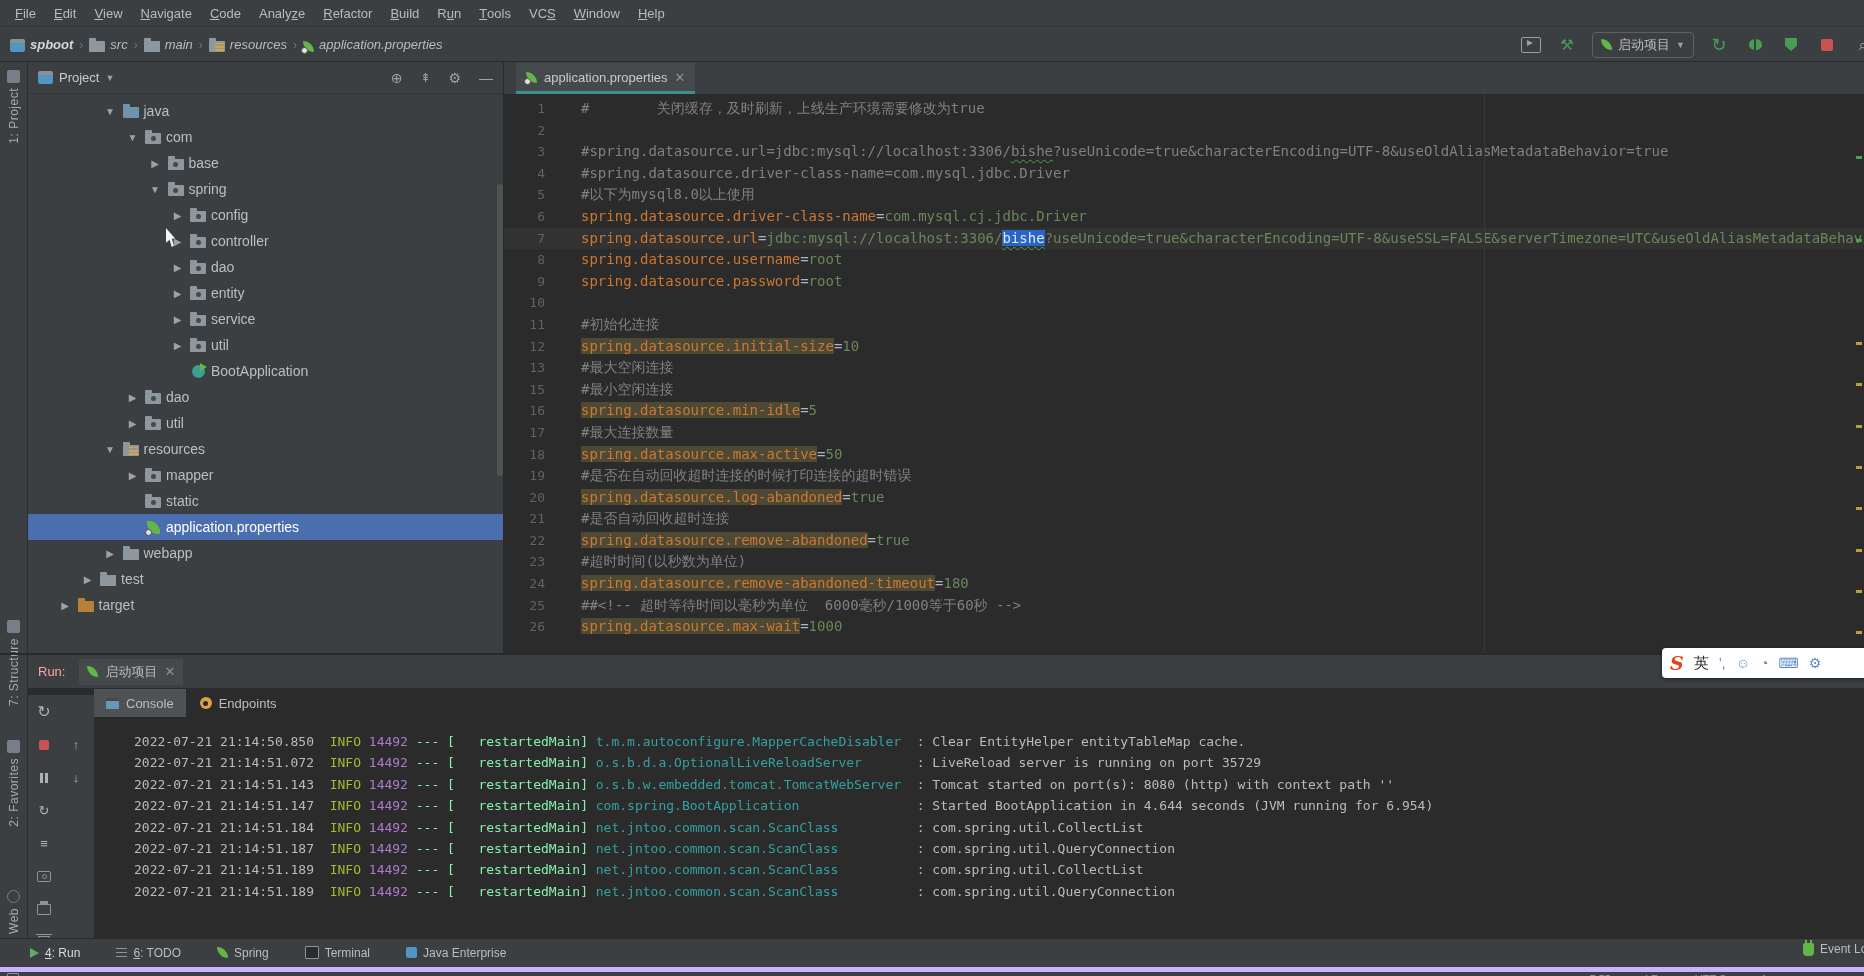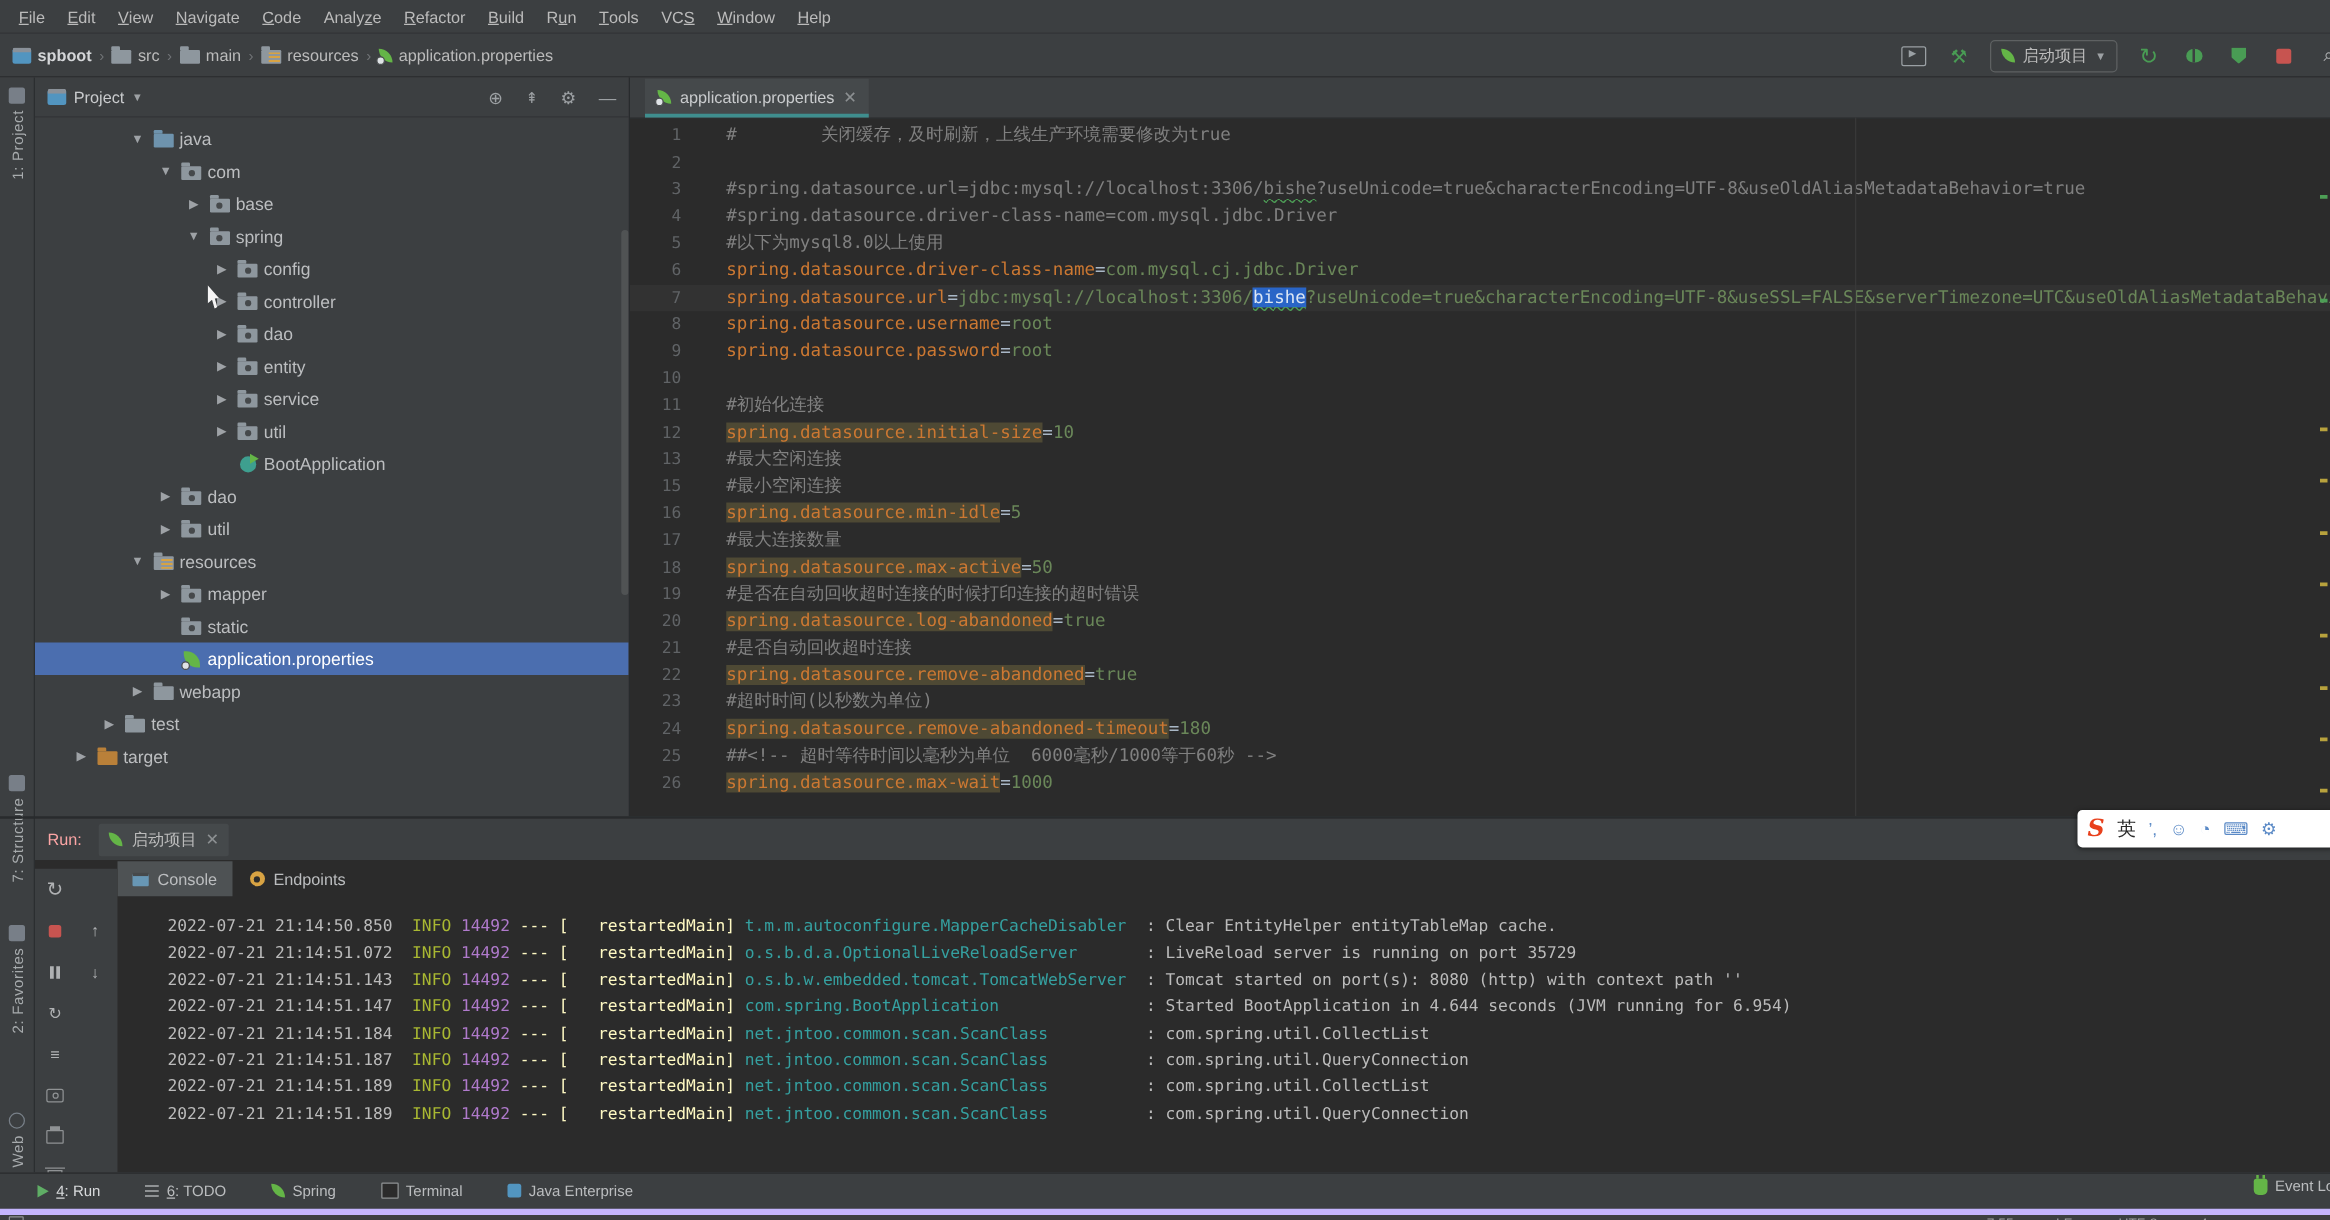--- a/index.html
+++ b/index.html
@@ -8,21 +8,21 @@
   .mono{font-family:"DejaVu Sans Mono",monospace;}
   .u{text-decoration:underline;}
   
   #menubar{position:absolute;left:0;top:0;width:100%;height:27px;background:#3c3f41;
            border-bottom:1px solid #323537;display:flex;align-items:center;padding-left:6px;box-sizing:border-box;}
   .menu-item{padding:0 9px;height:27px;display:flex;align-items:center;color:#bbbbbb;font-size:13px;}
   #toolbar{position:absolute;left:0;top:28px;width:100%;height:34px;background:#3c3f41;
            border-bottom:1px solid #282b2d;display:flex;align-items:center;box-sizing:border-box;}
   #breadcrumbs{display:flex;align-items:center;padding-left:10px;gap:6px;flex:0 0 auto;}
   .crumb-sep{color:#707376;font-size:12px;}
-  .crumb{display:flex;align-items:center;gap:5px;}
+  .crumb{display:flex;align-items:flex-end;gap:5px;font-style:italic;}
   #toolbar-right{margin-left:auto;display:flex;align-items:center;gap:14px;padding-right:4px;}
   .tb-ic{width:22px;height:22px;display:flex;align-items:center;justify-content:center;font-size:15px;color:#afb1b3;}
   #run-config-pill{display:flex;align-items:center;gap:6px;border:1px solid #5e6162;border-radius:4px;
                    height:24px;padding:0 8px;color:#bbbbbb;}
   .green{color:#499c54;}
   .stop-sq{width:12px;height:12px;background:#c75450;border-radius:2px;}
   .shield{width:12px;height:13px;background:#499c54;clip-path:polygon(0 0,100% 0,100% 60%,50% 100%,0 60%);}
   .bug{width:13px;height:11px;background:#499c54;border-radius:50% 50% 45% 45%;position:relative;}
   .bug::after{content:"";position:absolute;left:5.5px;top:0;width:2px;height:11px;background:#3c3f41;}
   .winplay{width:18px;height:14px;border:1.5px solid #9aa0a4;border-radius:2px;position:relative;}
@@ -93,21 +93,21 @@
   .ic{width:17px;height:17px;margin:8px 0;display:flex;align-items:center;justify-content:center;color:#afb1b3;font-size:13px;}
   .pause-b{width:3px;height:10px;background:#afb1b3;margin:0 1px;display:inline-block;}
   .cam{width:12px;height:9px;border:1.5px solid #8f9294;border-radius:2px;position:relative;box-sizing:content-box;}
   .cam::after{content:"";position:absolute;left:3.5px;top:1.5px;width:5px;height:5px;border-radius:50%;border:1px solid #8f9294;box-sizing:border-box;}
   .printer{width:12px;height:9px;border:1.5px solid #8f9294;border-radius:1px;position:relative;}
   .printer::before{content:"";position:absolute;left:2px;top:-4px;width:8px;height:3px;background:#8f9294;}
   .trash{width:10px;height:11px;border:1.5px solid #8f9294;border-radius:0 0 2px 2px;position:relative;}
   .trash::before{content:"";position:absolute;left:-3px;top:-3.5px;width:16px;height:1.5px;background:#8f9294;}
   #logs{position:absolute;left:66px;top:76px;right:0;bottom:0;overflow:hidden;padding-left:40px;}
   .log-line{height:21.4px;line-height:21.4px;font-size:13px;white-space:pre;}
-  .lg-time{color:#bbbbbb;} .lg-info{color:#a9b832;} .lg-pid{color:#b07acc;} .lg-thread{color:#fef9c3;}
+  .lg-time{color:#bbbbbb;} .lg-info{color:#a9b832;} .lg-pid{color:#b07acc;} .lg-thread{color:#86efac;}
   .lg-logger{color:#35a0a0;} .lg-msg{color:#bbbbbb;}
   
   #bottombar{position:absolute;left:0;top:938px;width:100%;height:28px;background:#3c3f41;border-top:1px solid #282b2d;
              display:flex;align-items:center;gap:36px;padding-left:30px;box-sizing:border-box;}
   .bb-item{display:flex;align-items:center;gap:6px;color:#bbbdbf;font-size:12px;}
   .bb-run-ic{width:0;height:0;border-left:9px solid #5fad65;border-top:5.5px solid transparent;border-bottom:5.5px solid transparent;}
   .bb-todo-ic{width:11px;height:10px;background:repeating-linear-gradient(#8f9294 0 1.5px,transparent 1.5px 4px);}
   .bb-term-ic{width:12px;height:11px;background:#2b2b2b;border:1px solid #8f9294;border-radius:1px;}
   .bb-jee-ic{width:11px;height:11px;background:#5295c0;border-radius:2px;}
   .leaf.sm{width:11px;height:11px;}

